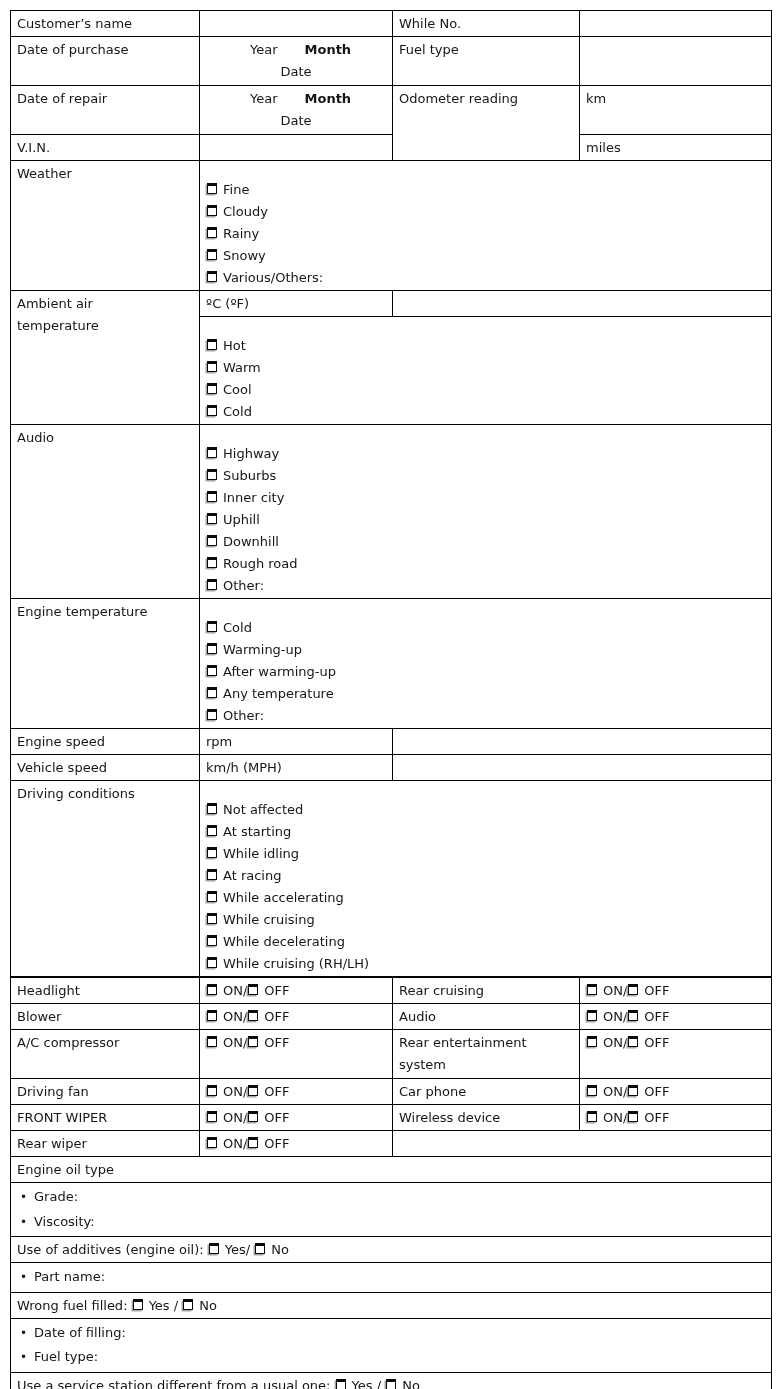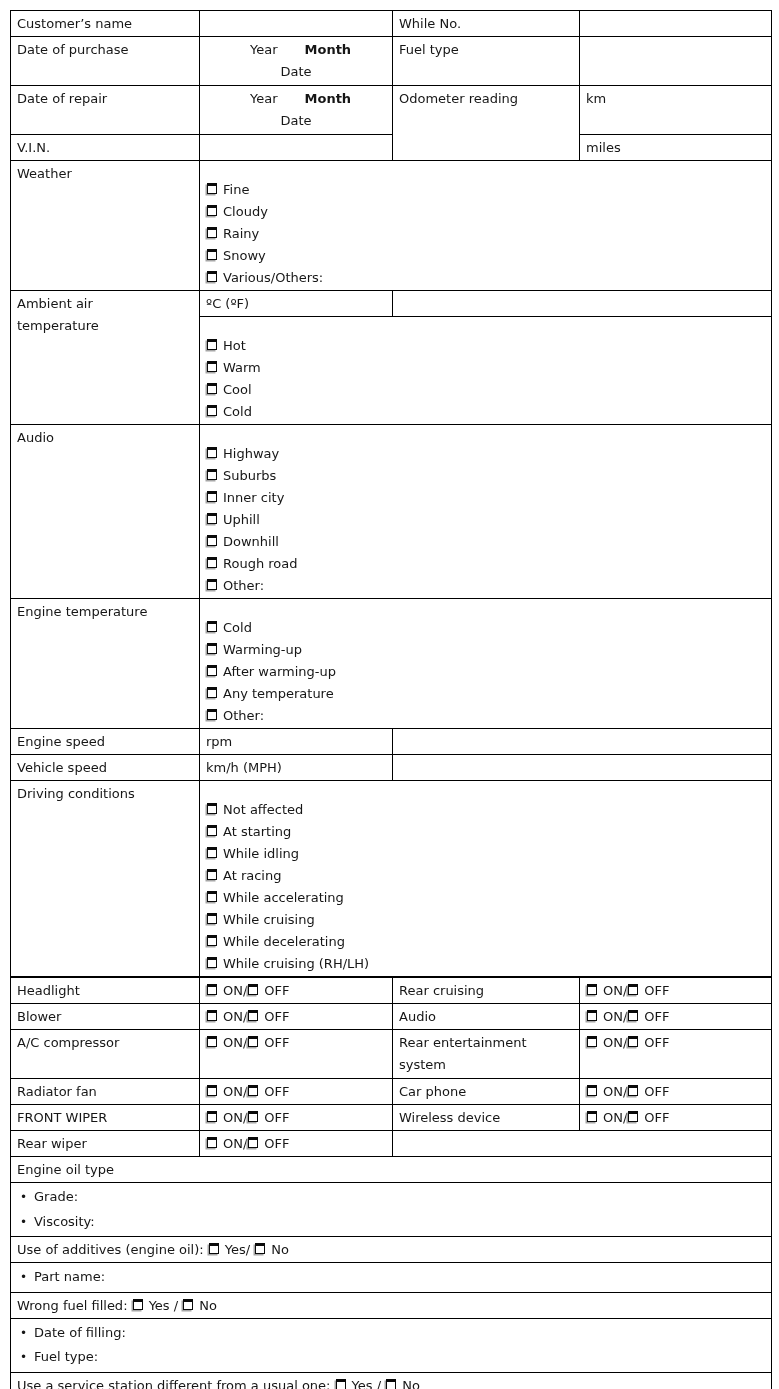--- a/index.html
+++ b/index.html
@@ -192,21 +192,21 @@
       <td>Audio</td>
       <td class="cl-inline"><span class="cb"></span><span class="tok">ON/</span><span class="cb"></span><span class="tok">OFF</span></td>
     </tr>
     <tr style="height:48px">
       <td>A/C compressor</td>
       <td class="cl-inline"><span class="cb"></span><span class="tok">ON/</span><span class="cb"></span><span class="tok">OFF</span></td>
       <td><span class="narrow150">Rear entertainment system</span></td>
       <td class="cl-inline"><span class="cb"></span><span class="tok">ON/</span><span class="cb"></span><span class="tok">OFF</span></td>
     </tr>
     <tr style="height:26px">
-      <td>Radiator fan</td>
+      <td>Driving fan</td>
       <td class="cl-inline"><span class="cb"></span><span class="tok">ON/</span><span class="cb"></span><span class="tok">OFF</span></td>
       <td>Car phone</td>
       <td class="cl-inline"><span class="cb"></span><span class="tok">ON/</span><span class="cb"></span><span class="tok">OFF</span></td>
     </tr>
     <tr style="height:25px">
       <td>FRONT WIPER</td>
       <td class="cl-inline"><span class="cb"></span><span class="tok">ON/</span><span class="cb"></span><span class="tok">OFF</span></td>
       <td>Wireless device</td>
       <td class="cl-inline"><span class="cb"></span><span class="tok">ON/</span><span class="cb"></span><span class="tok">OFF</span></td>
     </tr>

